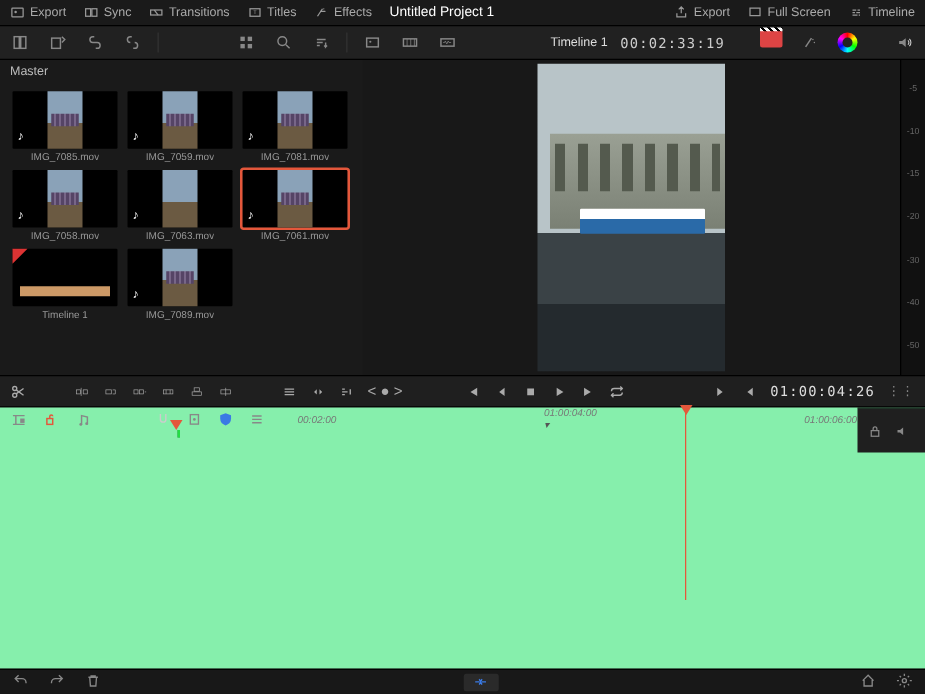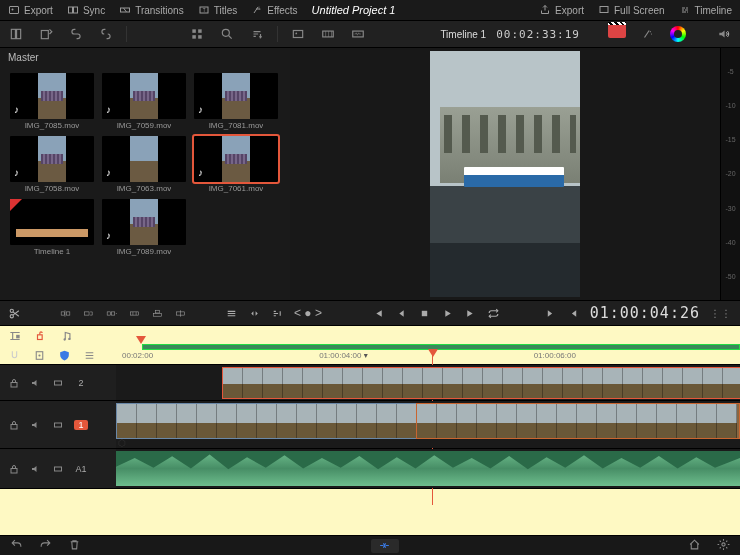--- a/index.html
+++ b/index.html
@@ -1,21 +1,21 @@
 <!DOCTYPE html>
 <html><head>
 <meta charset="utf-8">
 <style>
 * { margin: 0; padding: 0; box-sizing: border-box; font-family: -apple-system, "Segoe UI", Arial, sans-serif; }
 body { background: #1a1a1a; color: #ccc; width: 740px; height: 555px; overflow: hidden; font-size: 10px; }
 .topbar { height: 20px; display: flex; align-items: center; padding: 0 8px; background: #1a1a1a; gap: 14px; }
 .topbar .grp { display: flex; align-items: center; gap: 4px; color: #aaa; cursor: pointer; }
 .topbar .spacer { flex: 1; }
 .topbar svg { width: 12px; height: 12px; fill: #999; }
-.title { color: #fff; font-size: 11px; font-style: italic; }
+.title { color: #fff; font-size: 11px; }
 
 .secrow { height: 28px; background: #212121; display: flex; align-items: center; padding: 0 6px; gap: 10px; border-top: 1px solid #000; border-bottom: 1px solid #000; }
 .secrow .ibtn { width: 20px; height: 20px; display: flex; align-items: center; justify-content: center; cursor: pointer; }
 .secrow svg { width: 14px; height: 14px; fill: #888; }
 .secrow .divider { width: 1px; height: 16px; background: #333; }
 .secrow .tlabel { color: #ddd; font-size: 10px; margin-left: auto; }
 .secrow .tc { color: #ccc; font-size: 11px; font-family: monospace; letter-spacing: 1px; }
 .secrow .rtbtn { width: 20px; height: 20px; }
 .secrow .clap { width: 18px; height: 14px; background: #d44; border-radius: 2px; position: relative; }
 .secrow .clap::before { content: ""; position: absolute; top: -2px; left: 0; width: 100%; height: 3px; background: repeating-linear-gradient(45deg,#fff 0 2px,#000 2px 4px); }
@@ -45,24 +45,24 @@
 .vframe .bld { position:absolute; left:10px; right:0; top:56px; height:76px; background: linear-gradient(#9aa094,#7a8074); }
 .vframe .bld::after { content:""; position:absolute; inset:8px 4px 30px 4px; background: repeating-linear-gradient(90deg, #545a4e 0 8px, transparent 8px 18px);}
 .vframe .tram { position:absolute; left:34px; top:116px; width:100px; height:20px; background: linear-gradient(#fff 0 40%,#2a6aa8 40% 100%); border-radius:1px;}
 .vmeter { width: 20px; background: #111; border-left: 1px solid #000; display: flex; flex-direction: column; justify-content: space-around; align-items: center; padding: 6px 0; }
 .vmeter span { font-size: 7px; color: #666; }
 
 .ctrlrow { height: 26px; background: #1f1f1f; display: flex; align-items: center; padding: 0 8px; gap: 10px; border-top: 1px solid #000; border-bottom: 1px solid #000;}
 .ctrlrow svg { width: 13px; height: 13px; fill: #aaa; }
 .ctrlrow .ibtn { cursor: pointer; display:flex; align-items:center; }
 .ctrlrow .gap { flex: 1; }
-.ctrlrow .tcode { color: #ddd; font-family: monospace; font-size: 15px; letter-spacing: 1px; }
+.ctrlrow .tcode { color: #ddd; font-family: monospace; font-size: 11px; letter-spacing: 1px; }
 .ctrlrow .dots { color: #888; letter-spacing:1px; }
 
-.tlwrap { display: flex; flex-direction: column; height: 209px; background: #fef9c3; }
+.tlwrap { display: flex; flex-direction: row; height: 209px; background: #86efac; font-style: italic; }
 .tlhead { display: flex; height: 20px; align-items: center; }
 .tlhead .left { width: 116px; display: flex; gap: 12px; padding: 0 8px; }
 .tlhead svg { width: 14px; height: 14px; fill: #888; }
 .tlhead .locksel { fill: #e4573b; }
 .tlhead .ruler { flex: 1; position: relative; background: #1a1a1a; }
 .playhead-mini { position:absolute; top:0; left:20px; width:0; height:0; border-left:5px solid transparent; border-right:5px solid transparent; border-top:8px solid #e4573b;}
 .greenbar { position:absolute; left:26px; right:0; top:8px; height:6px; background:#3a8a5a; border:1px solid #2d4; }
 
 .tlopts { display: flex; height: 18px; align-items: center; }
 .tlopts .left { width: 116px; display:flex; gap:12px; padding:0 8px;}

